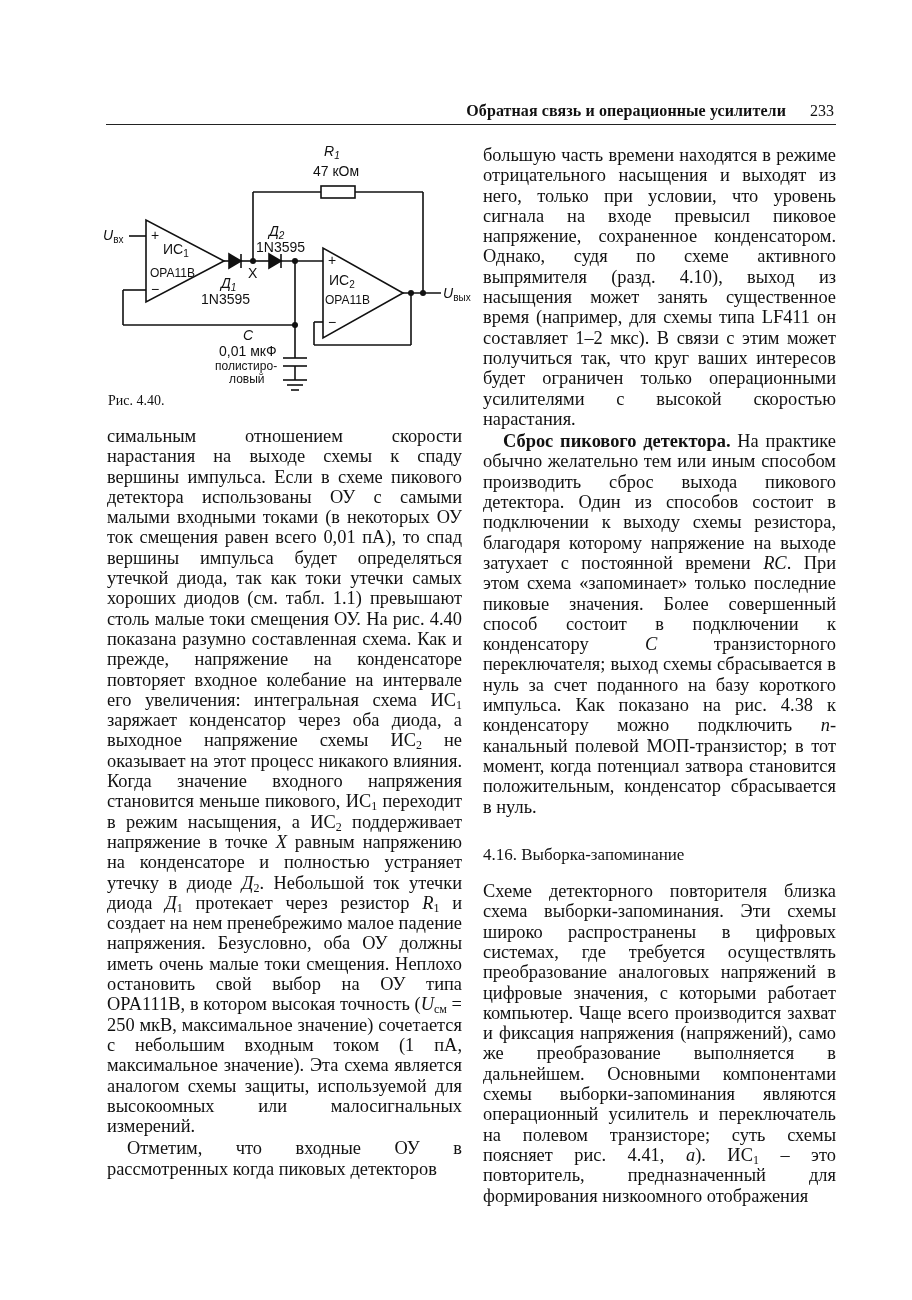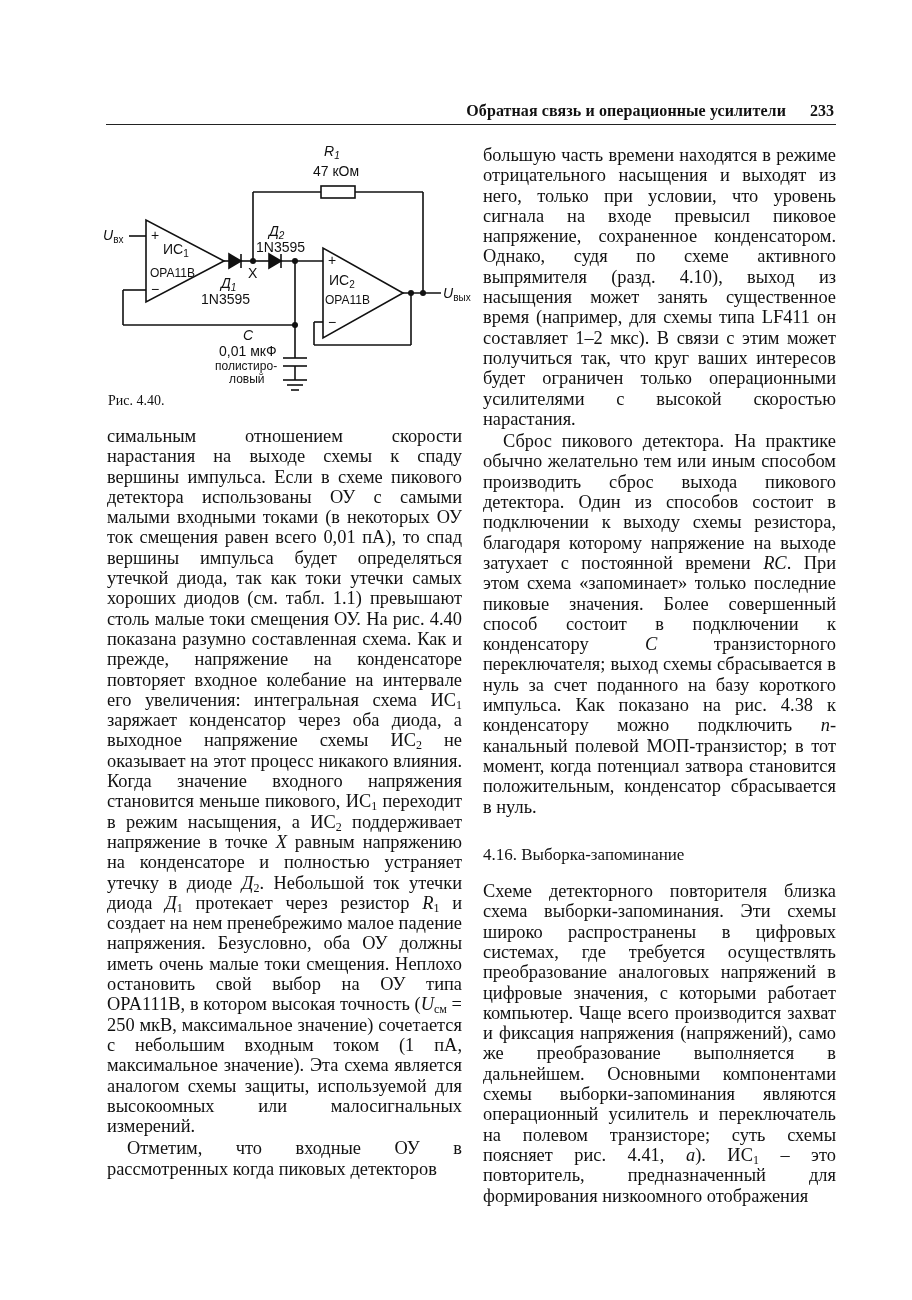--- a/index.html
+++ b/index.html
@@ -1,29 +1,29 @@
 <!DOCTYPE html>
 <html><head>
 <meta charset="utf-8">
 <style>
   html, body { margin: 0; padding: 0; background: #ffffff; }
   body { width: 912px; height: 1300px; position: relative; overflow: hidden; color: #111; }
   .page { position: absolute; left: 16px; top: 0; width: 912px; height: 1040px; }
   .running-head { position: absolute; left: 90px; top: 100px; width: 730px; height: 24px; border-bottom: 1.5px solid #222; }
   .rh-title { position: absolute; right: 50px; top: 2px; font-family: "Liberation Serif", serif; font-weight: bold; font-size: 16px; letter-spacing: 0.1px; }
-  .rh-page { position: absolute; right: 2px; top: 2px; font-family: "Liberation Serif", serif; font-weight: bold; font-size: 16px; }
+  .rh-page { position: absolute; right: 2px; top: 2px; font-family: "Liberation Serif", serif; font-weight: normal; font-size: 16px; }
   .figure { position: absolute; left: 85px; top: 140px; width: 370px; height: 280px; }
   .fig-caption { position: absolute; left: 92px; top: 393px; font-family: Liberation Serif, serif; font-size: 14px; }
   .col { position: absolute; font-family: "Liberation Serif", serif; font-size: 18.4px; line-height: 20.3px; text-align: justify; }
   .col-left { left: 91px; top: 426px; width: 355px; }
   .col-right { left: 467px; top: 145px; width: 353px; }
   .col p { margin: 0; text-indent: 0; }
   .col p.indent { text-indent: 20px; }
   .col p.gap { margin-top: 2px; }
-  .bold-lead { font-weight: normal; }
+  .bold-lead { font-weight: bold; }
   .section-heading { font-family: "Liberation Serif", serif; font-weight: normal; font-size: 17px; margin: 28px 0 16px 0; text-align: left; }
   sub { font-size: 12px; vertical-align: -3px; line-height: 0; }
   .svgtxt { font-family: "Liberation Sans", sans-serif; }
 </style>
 </head>
 <body>
 
 <div class="page">
 
   <div class="running-head">

